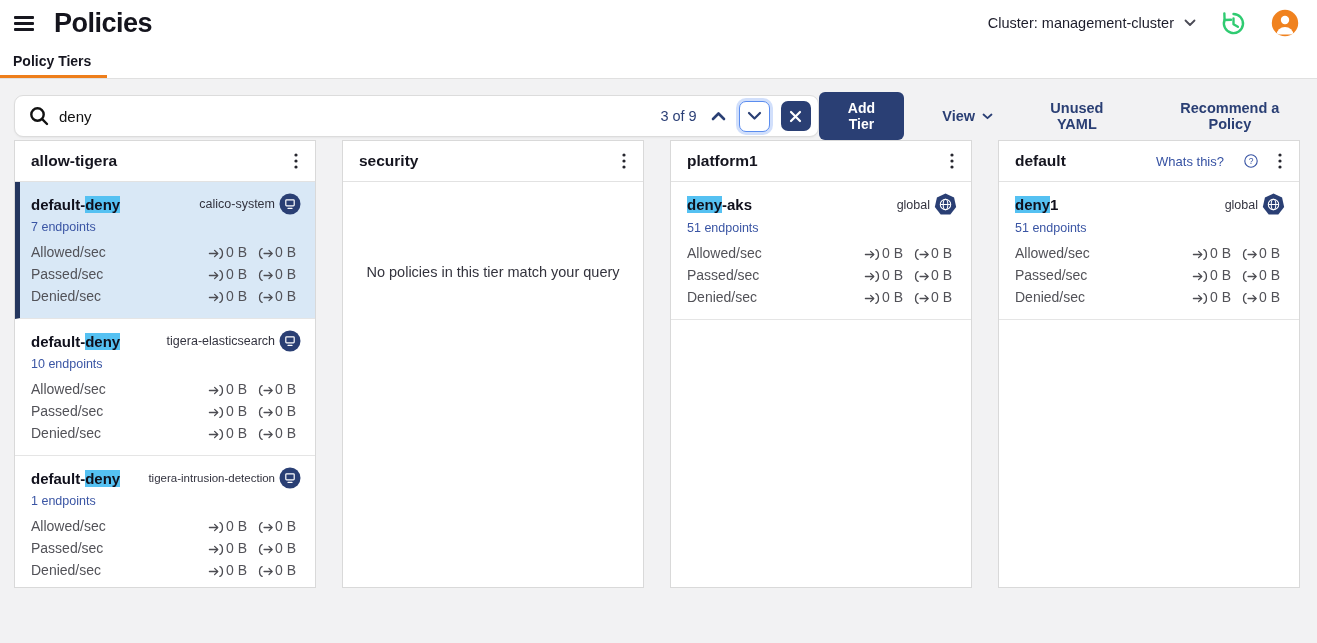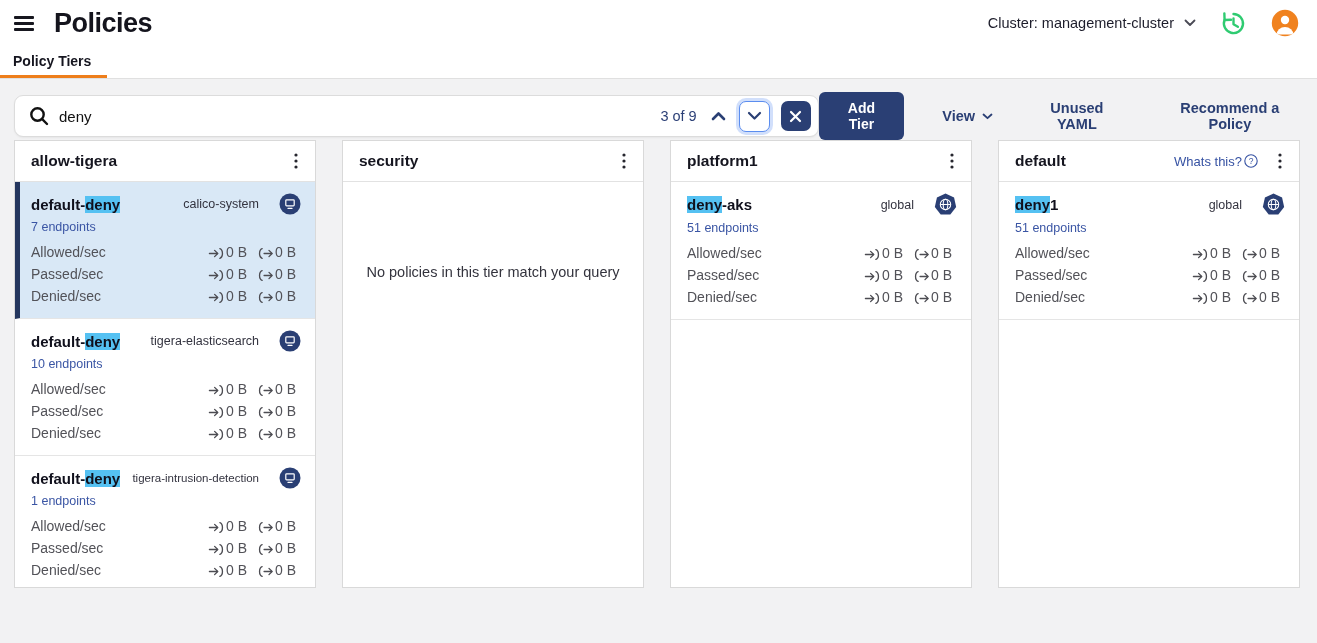--- a/index.html
+++ b/index.html
@@ -51,31 +51,31 @@
   .chip-active { background:#2a3f74; color:#fff; border-radius:15px; padding:6px 12px 6px 14px;
                  font-size:13.5px; font-weight:600; display:flex; align-items:center; gap:9px; cursor:pointer; }
 
   
   .columns { display:flex; gap:26px; padding:0 14px; height:448px; }
   .tier-col { width:302px; flex:none; background:#fff; border:1px solid #d9d9d9; display:flex;
               flex-direction:column; overflow:hidden; }
   .tier-header { display:flex; align-items:center; height:41px; flex:none; padding:0 5px 0 16px;
                  border-bottom:1px solid #e2e2e2; }
   .tier-name { font-size:15.5px; font-weight:700; color:#15151f; flex:1; }
-  .whats-this { display:flex; gap:2px; font-size:13px; color:#3652a3;
+  .whats-this { display:flex; gap:20px; font-size:13px; color:#3652a3;
                 cursor:pointer; margin-right:8px; white-space:nowrap; }
   .kebab-btn { width:28px; height:28px; border:none; background:none; cursor:pointer;
                display:flex; align-items:center; justify-content:center; }
 
   .policy-card { padding:11px 14px 11px 16px; border-bottom:1px solid #e5e5e5; cursor:pointer; }
   .policy-card.selected { background:#d9e8f6; border-left:5px solid #24365e; padding-left:11px; }
   .card-top { display:flex; align-items:center; justify-content:space-between; }
   .policy-name { font-size:15px; font-weight:600; color:#10101c; white-space:nowrap; }
   .hl { background:#55c1f2; }
-  .scope { display:flex; align-items:center; gap:20px; font-size:12.5px; color:#33333f; }
+  .scope { display:flex; align-items:center; gap:4px; font-size:12.5px; color:#33333f; }
   .endpoints-link { font-size:12.5px; color:#3a55a4; margin:5px 0 7px; cursor:pointer; }
   .stat-row { display:flex; align-items:center; height:22px; font-size:14px; color:#525258; }
   .stat-label { flex:1; }
   .stat-val { display:flex; align-items:flex-end; gap:1px; width:47px; justify-content:flex-start; }
   .stat-val + .stat-val { margin-left:2px; width:44px; }
   .empty-msg { text-align:center; margin-top:82px; font-size:14.5px; color:#33333d; padding:0 12px; }
   .card-stub { height:12px; background:#fff; }
 
   svg { display:block; }
 </style>

